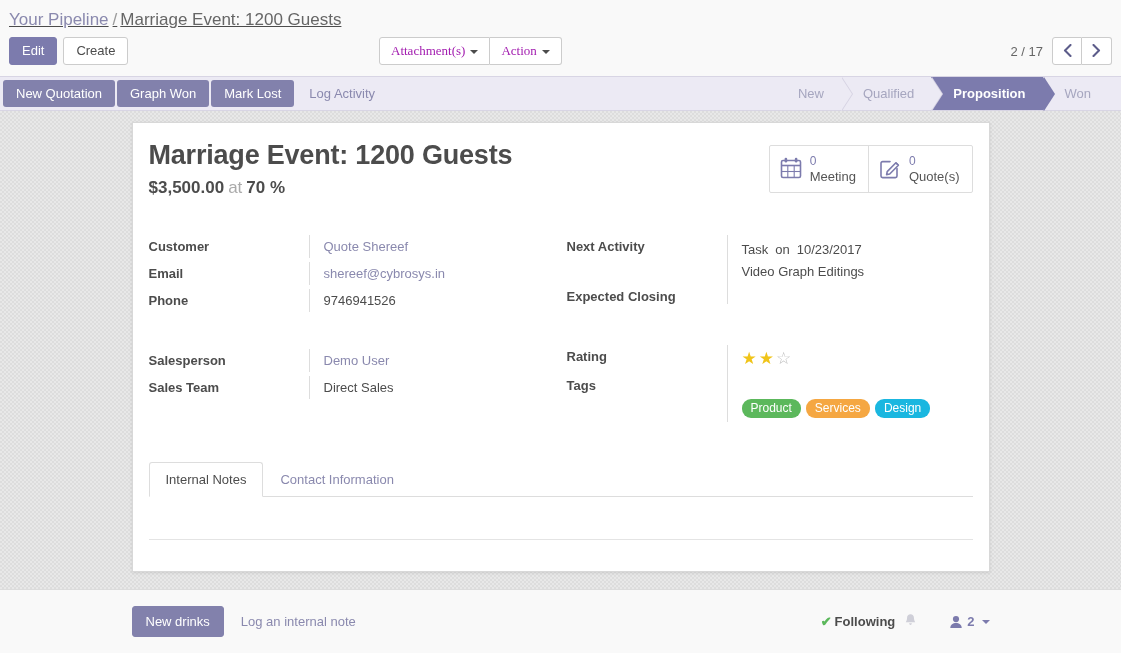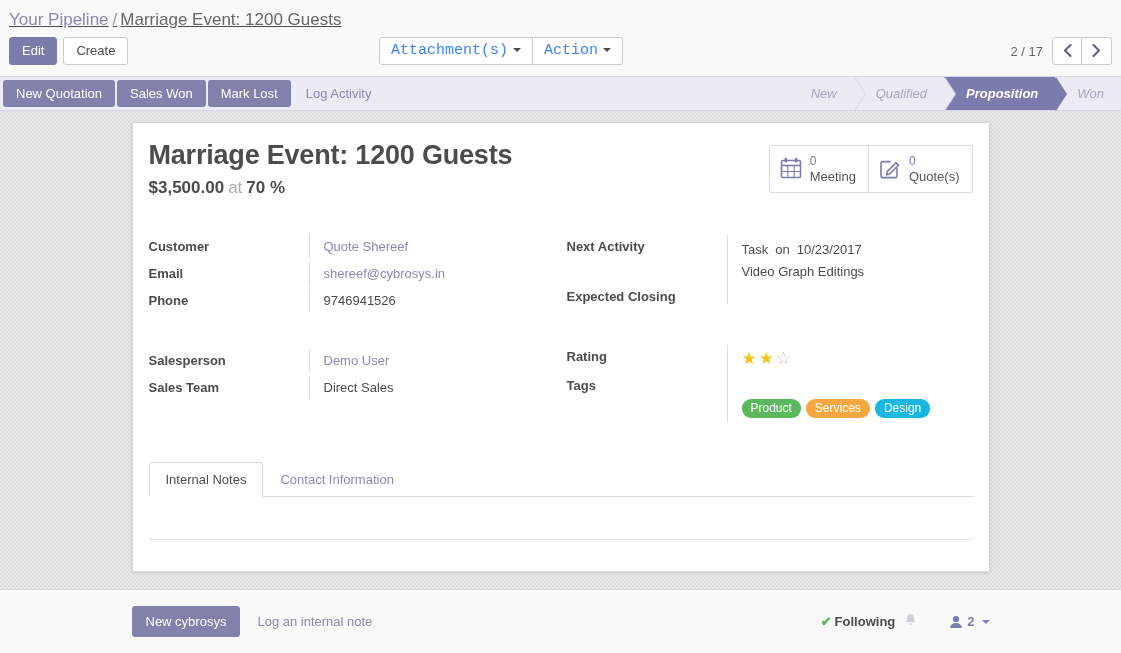--- a/index.html
+++ b/index.html
@@ -68,27 +68,27 @@
     color: #ffffff;
   }
 
   .dropdown-row {
     position: absolute;
     top: 37px;
     left: 379px;
     display: flex;
   }
   .btn-dd {
-    font-family: Liberation Mono, monospace;
-    font-size: 15px;
+    font-family: Liberation Serif, serif;
+    font-size: 13px;
     line-height: 14px;
     padding: 6px 11px;
     border: 1px solid #cccccc;
     background: #ffffff;
-    color: #3b82f6;
+    color: #a21caf;
     cursor: pointer;
     height: 28px;
     box-sizing: border-box;
     border-radius: 0;
   }
   .btn-dd:first-child { border-radius: 3px 0 0 3px; }
   .btn-dd + .btn-dd { border-left: none; border-radius: 0 3px 3px 0; }
   .caret {
     display: inline-block;
     width: 0; height: 0;
@@ -153,26 +153,25 @@
     border: none;
     color: #8a89ae;
     font-family: "Liberation Sans", sans-serif;
     font-size: 13px;
     padding: 0 13px;
     cursor: pointer;
   }
 
   .statusbar-stages {
     position: absolute;
-    right: 0;
+    right: 13px;
     top: 0;
     bottom: 0;
     display: flex;
     align-items: stretch;
-    font-style: italic;
   }
   .stage {
     position: relative;
     display: flex;
     align-items: center;
     padding: 0 17px 0 22px;
     font-size: 13px;
     color: #a6a6bf;
     background: #eceaf4;
     cursor: pointer;
@@ -450,21 +449,21 @@
     <button class="pager-btn">
       <svg width="9" height="13" viewBox="0 0 9 13">
         <path d="M1.5 1 L7 6.5 L1.5 12" fill="none" stroke="#5c5c8a" stroke-width="2.1" stroke-linecap="round" stroke-linejoin="round"></path>
       </svg>
     </button>
   </div>
 </div>
 
 <div class="status-bar">
   <button class="sb-btn">New Quotation</button>
-  <button class="sb-btn">Sales Won</button>
+  <button class="sb-btn">Graph Won</button>
   <button class="sb-btn">Mark Lost</button>
   <button class="sb-link">Log Activity</button>
 
   <div class="statusbar-stages">
     <div class="stage">
         <span>New</span>
       </div>
     <div class="stage">
         <span>Qualified</span>
       </div>
@@ -596,21 +595,21 @@
         <div class="nb-tab">Contact Information</div>
       </div>
       <hr class="sheet-rule">
     </div>
 
   </div>
 </div>
 
 <div class="chatter">
   <div class="chatter-inner">
-    <button class="btn-newmsg">New cybrosys</button>
+    <button class="btn-newmsg">New drinks</button>
     <span class="log-note">Log an internal note</span>
 
     <div class="followers">
       <span class="following"><span class="check">✔</span><span>Following</span></span>
       <span class="bell">
         <svg width="13" height="14" viewBox="0 0 13 14">
           <path d="M6.5 1.2 C4.4 1.2 3.1 2.7 3.1 4.6 C3.1 7.6 1.8 9.2 1.8 9.2 H11.2 C11.2 9.2 9.9 7.6 9.9 4.6 C9.9 2.7 8.6 1.2 6.5 1.2 Z" fill="#cfcfd8"></path>
           <path d="M5.2 10.2 C5.2 11.2 5.8 11.9 6.5 11.9 C7.2 11.9 7.8 11.2 7.8 10.2 Z" fill="#cfcfd8"></path>
         </svg>
       </span>

